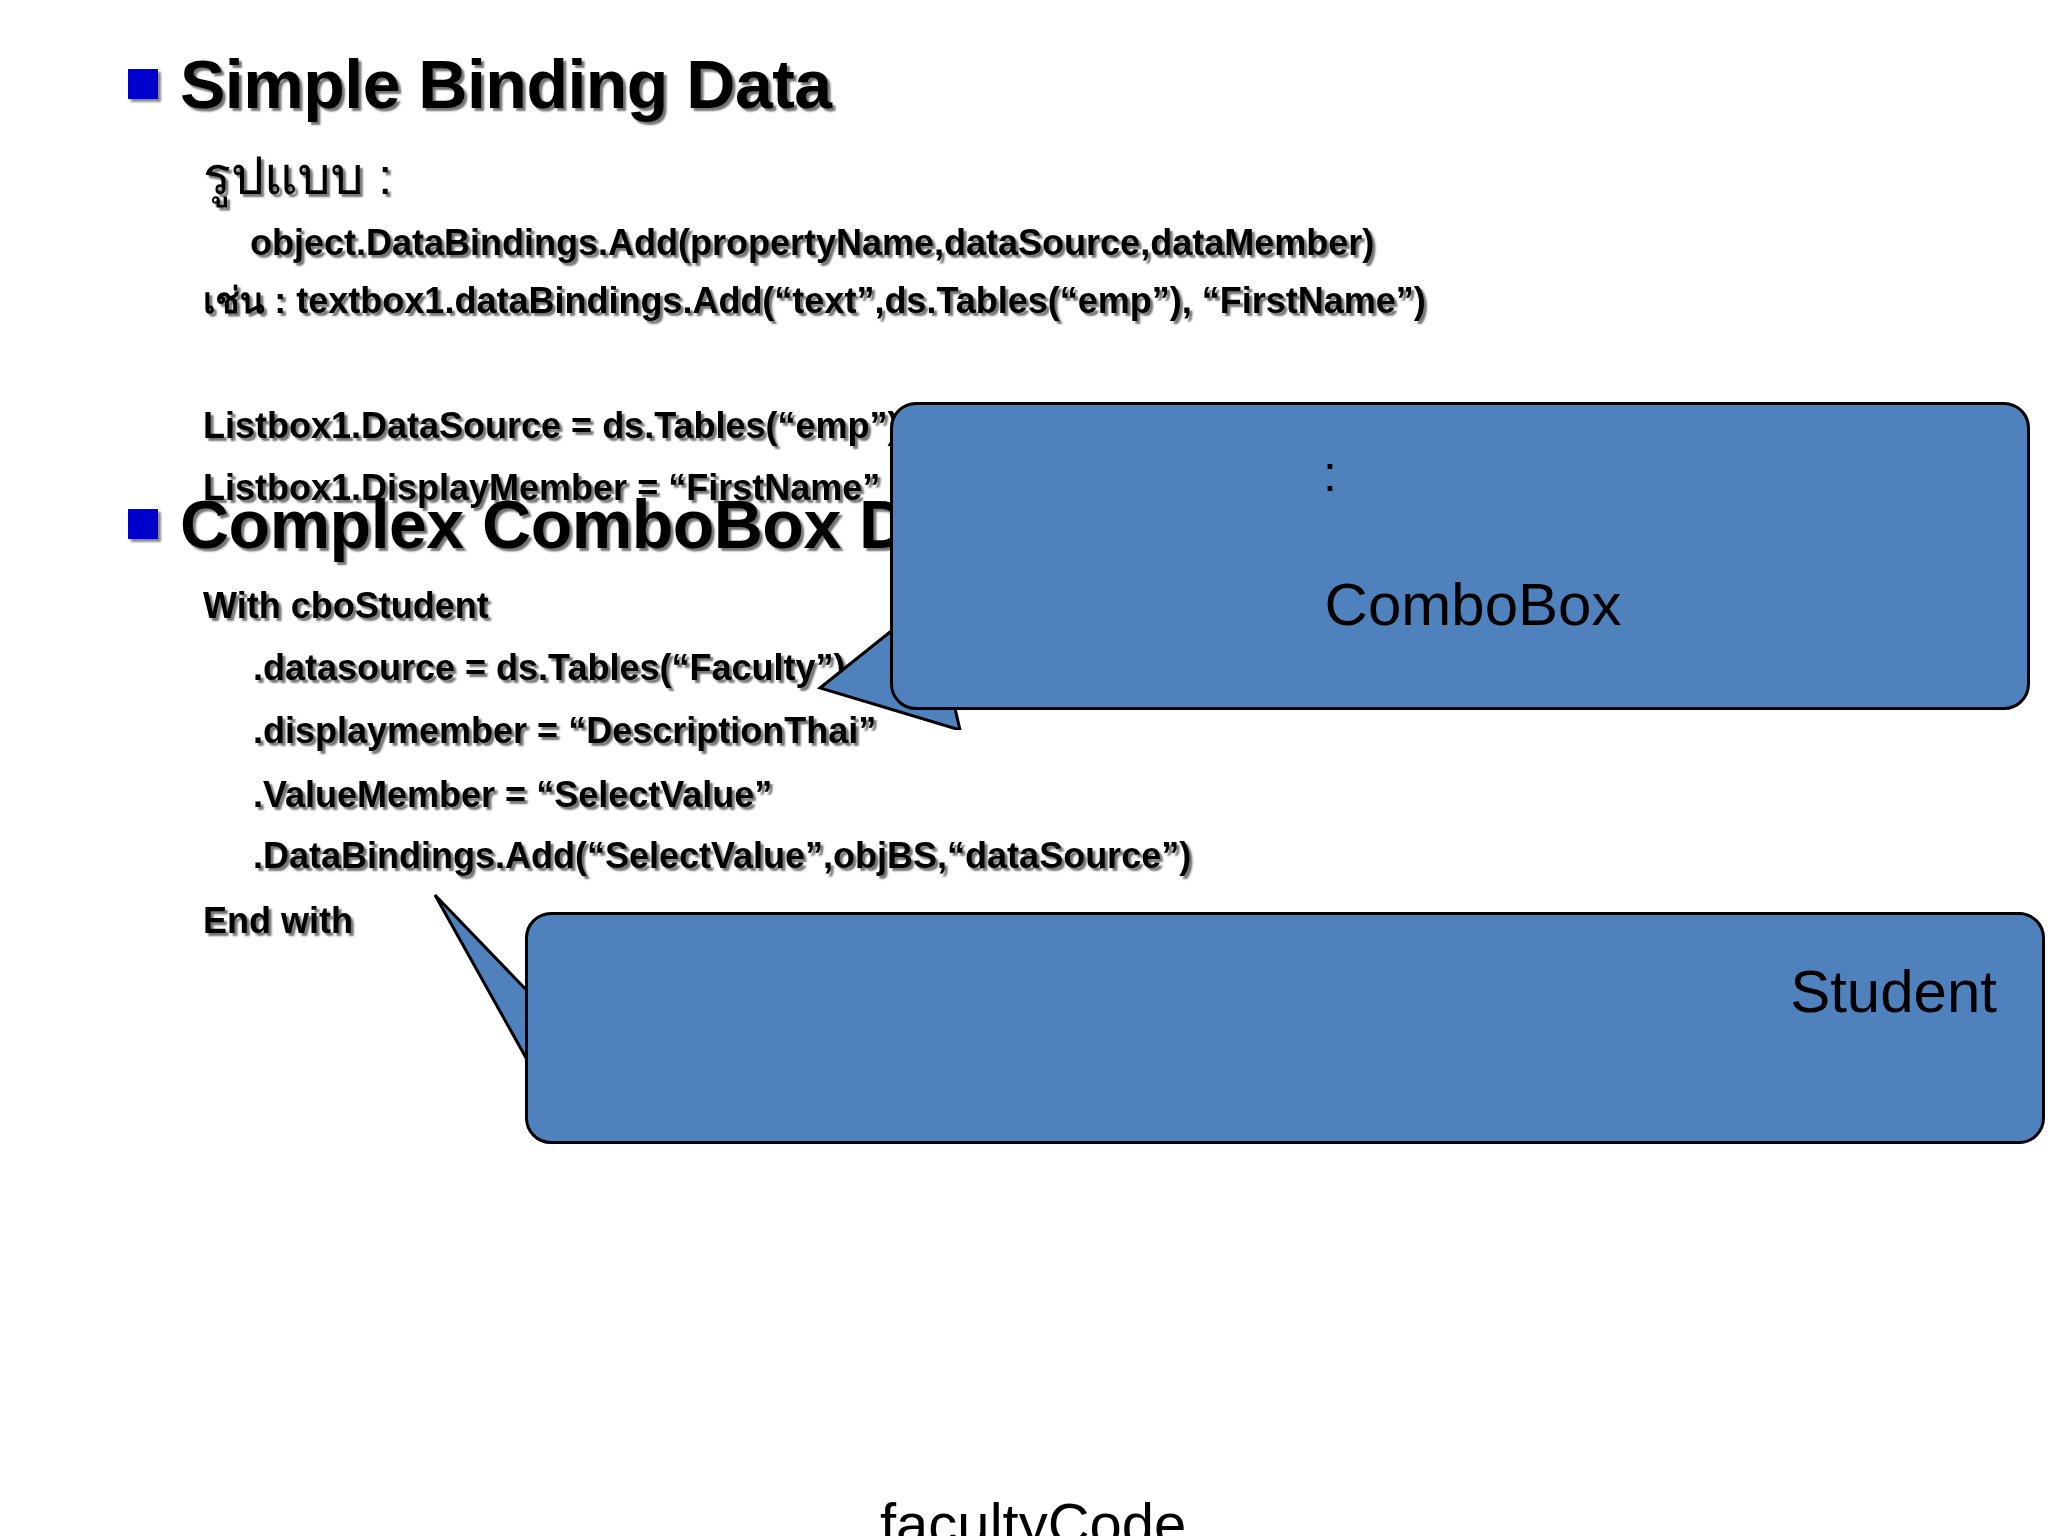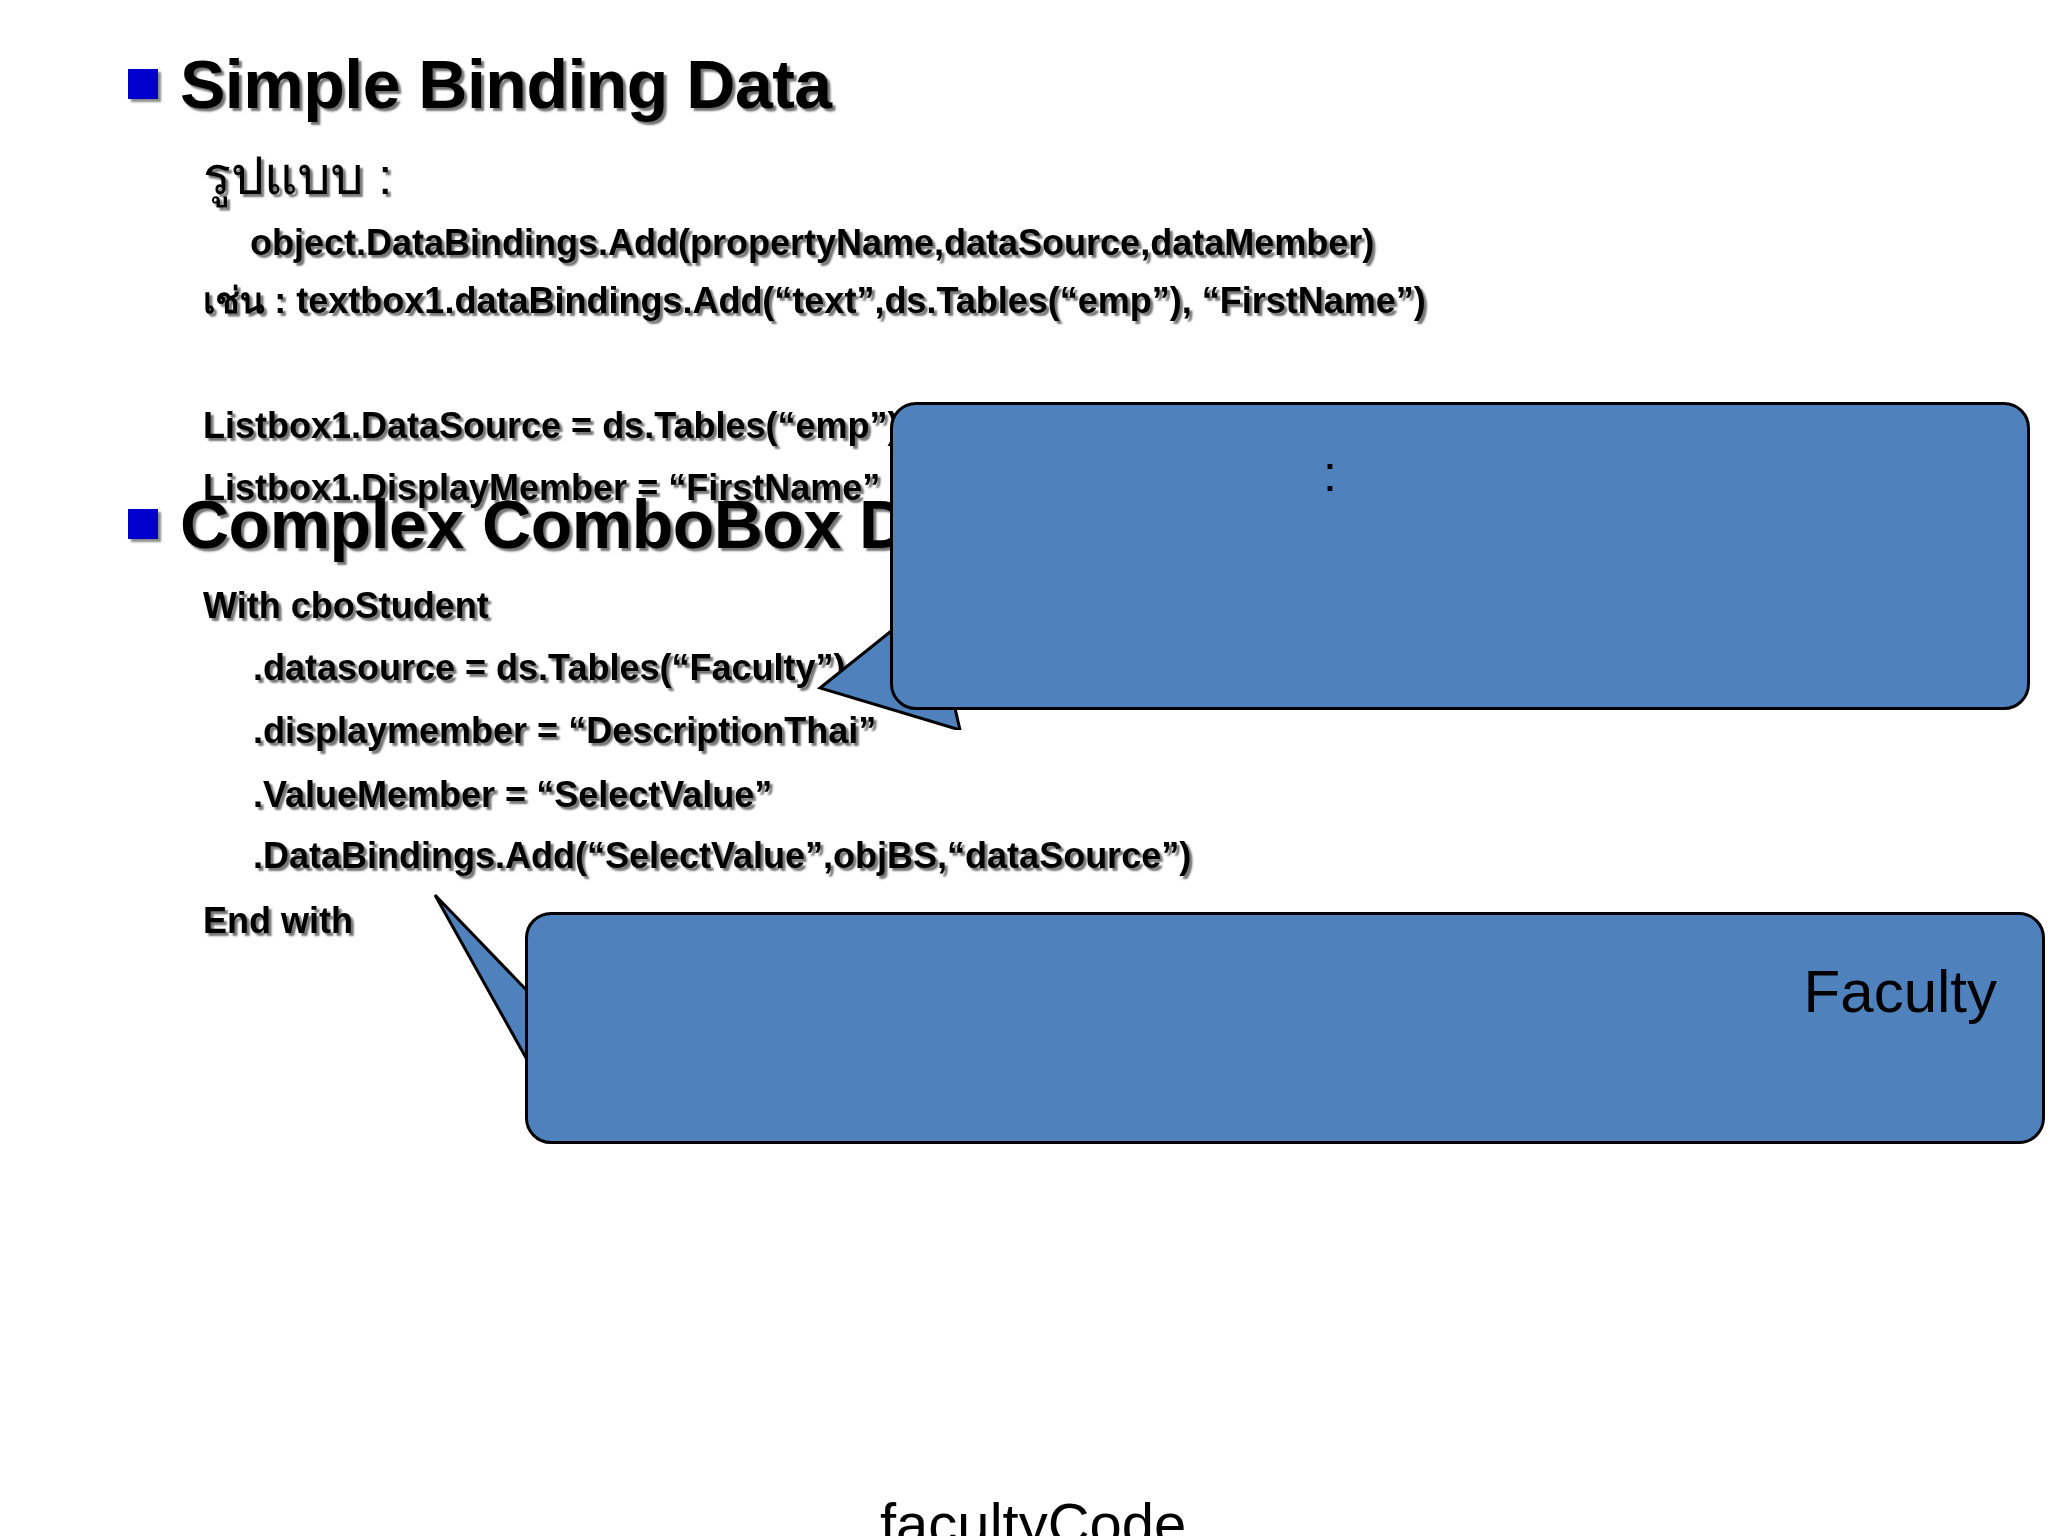--- a/index.html
+++ b/index.html
@@ -161,23 +161,24 @@
 <div class="line code-sm shadowed" style="left:225px; top:777px;">.ValueMember = “SelectValue”</div>
 <div class="line code-sm shadowed" style="left:225px; top:838px;">.DataBindings.Add(“SelectValue”,objBS,“dataSource”)</div>
 <div class="line code-sm shadowed" style="left:175px; top:903px;">End with</div>
 
 <svg class="tail" style="left:800px; top:600px; width:360px; height:130px;" viewBox="0 0 360 130">
   <polygon points="20,88 130,0 160,130" fill="#4F81BD" stroke="#000000" stroke-width="3"></polygon>
 </svg>
 
 <div class="callout" id="callout-combobox">
   <span class="callout-text callout-colon">:</span>
+  <span class="callout-text callout-label">ComboBox</span>
 </div>
 
 <svg class="tail" style="left:410px; top:890px; width:330px; height:180px;" viewBox="0 0 330 180">
   <polygon points="25,5 150,135 120,175" fill="#4F81BD" stroke="#000000" stroke-width="3"></polygon>
 </svg>
 
 <div class="callout" id="callout-student">
-  <span class="callout-text callout-label">Faculty</span>
+  <span class="callout-text callout-label">Student</span>
 </div>
 
 <div id="bottom-fragment">facultyCode</div>
 
 </body></html>

